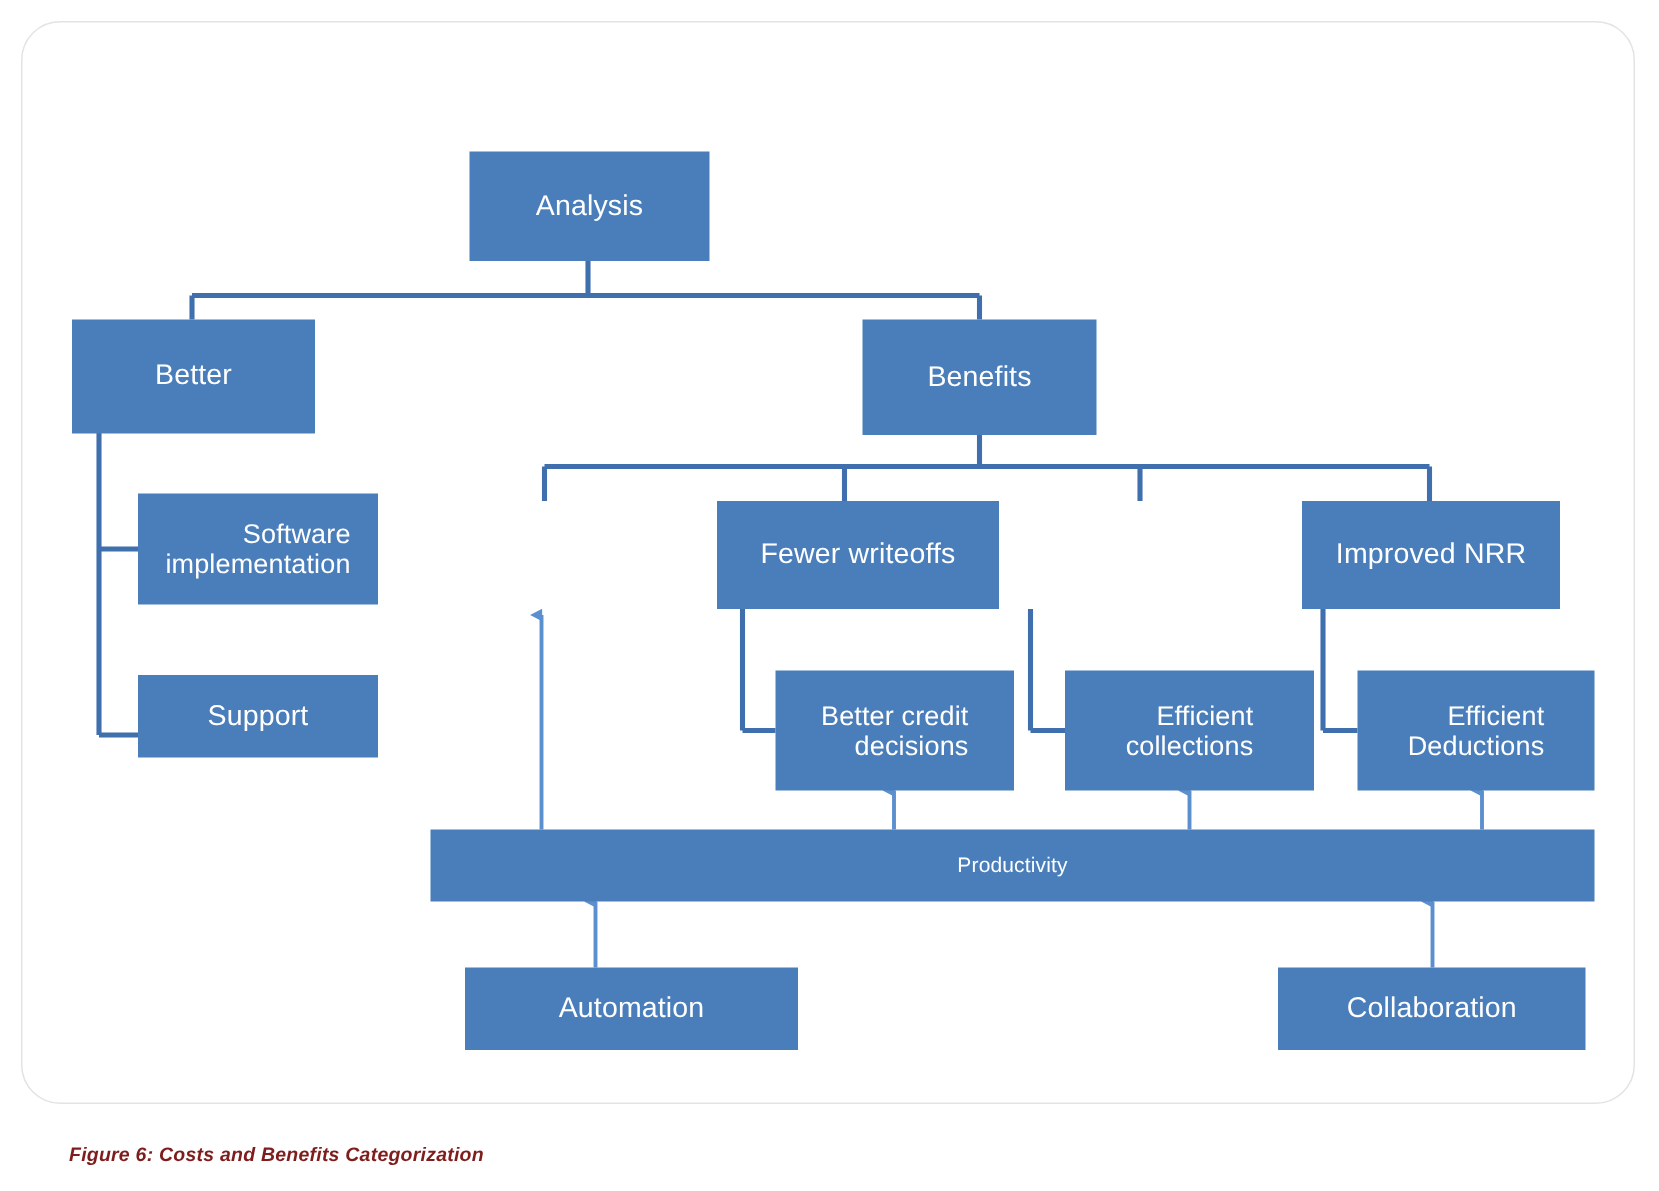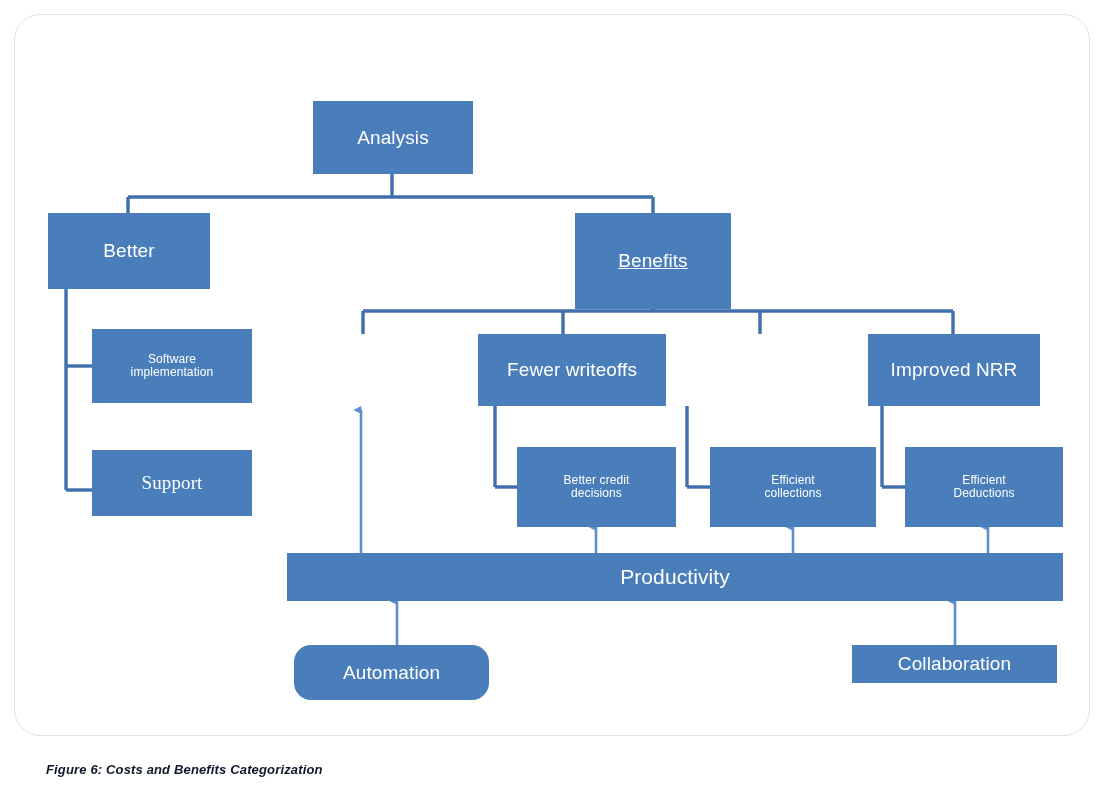--- a/index.html
+++ b/index.html
@@ -58,33 +58,33 @@
     align-items: center;
     justify-content: center;
     text-align: center;
     font-size: 19px;
     line-height: 1.12;
     font-weight: 400;
     letter-spacing: 0.1px;
     padding: 2px 4px;
     white-space: pre-line;
   }
-  .node.small-text { font-size: 12px; }
-  .node.wide-bar   { font-size: 21px; }
+  .node.small-text { font-size: 18px; text-align: right; }
+  .node.wide-bar   { font-size: 14px; }
 
   
   #figure-caption {
     position: absolute;
     left: 46px;
     top: 762px;
     font-family: "Liberation Sans", sans-serif;
     font-size: 13px;
     font-style: italic;
     font-weight: 600;
-    color: #0f172a;
+    color: #7f1d1d;
     letter-spacing: 0.15px;
     white-space: nowrap;
   }
 </style>
 </head>
 <body>
 
 <div id="figure-frame"></div>
 
 <div id="diagram-canvas">
@@ -149,43 +149,43 @@
       <path d="M397,645 L397,601"></path>
 
       <path d="M955,645 L955,601"></path>
     </g>
   </svg>
 
   <div class="node" style="left:313px; top:101px; width:160px; height:73px;">Analysis</div>
 
   <div class="node" style="left:48px; top:213px; width:162px; height:76px;">Better</div>
 
-  <div class="node" style="left:575px; top:213px; width:156px; height:96px;text-decoration:underline;">Benefits</div>
+  <div class="node" style="left:575px; top:213px; width:156px; height:77px;">Benefits</div>
 
   <div class="node small-text" style="left:92px; top:329px; width:160px; height:74px;">Software
 implementation</div>
 
-  <div class="node" style="left:92px; top:450px; width:160px; height:66px;font-family:Liberation Serif, serif;">Support</div>
+  <div class="node" style="left:92px; top:450px; width:160px; height:55px;">Support</div>
 
 
   <div class="node" style="left:478px; top:334px; width:188px; height:72px;">Fewer writeoffs</div>
 
 
   <div class="node" style="left:868px; top:334px; width:172px; height:72px;">Improved NRR</div>
 
   <div class="node small-text" style="left:517px; top:447px; width:159px; height:80px;">Better credit
 decisions</div>
 
   <div class="node small-text" style="left:710px; top:447px; width:166px; height:80px;">Efficient
 collections</div>
 
   <div class="node small-text" style="left:905px; top:447px; width:158px; height:80px;">Efficient
 Deductions</div>
 
   <div class="node wide-bar" style="left:287px; top:553px; width:776px; height:48px;">Productivity</div>
 
-  <div class="node" style="left:294px; top:645px; width:195px; height:55px;border-radius:17px;">Automation</div>
+  <div class="node" style="left:310px; top:645px; width:222px; height:55px;">Automation</div>
 
-  <div class="node" style="left:852px; top:645px; width:205px; height:38px;">Collaboration</div>
+  <div class="node" style="left:852px; top:645px; width:205px; height:55px;">Collaboration</div>
 
 </div>
 
 <div id="figure-caption">Figure 6: Costs and Benefits Categorization</div>
 
 </body></html>

